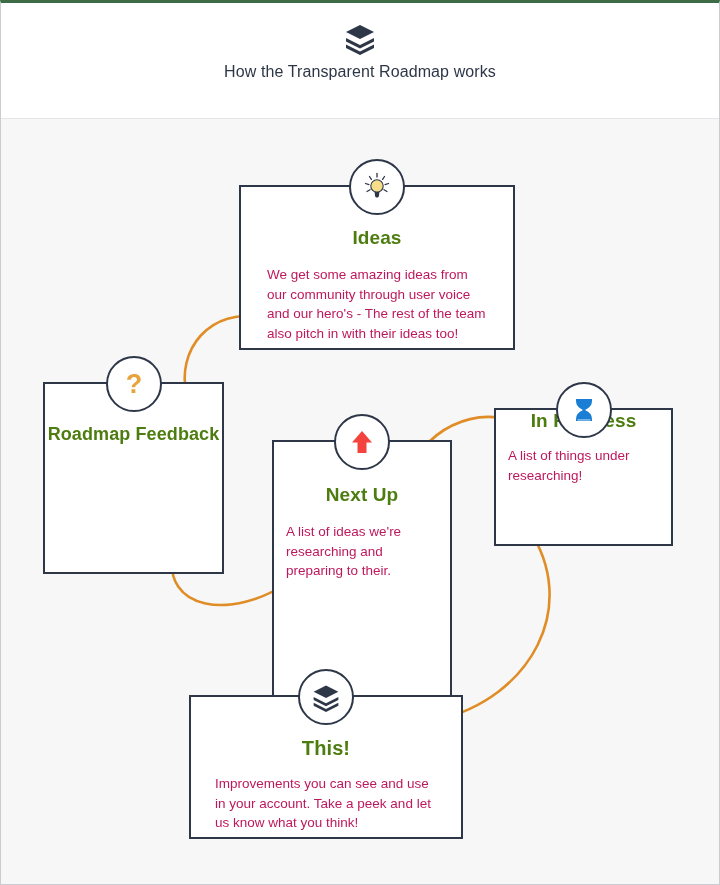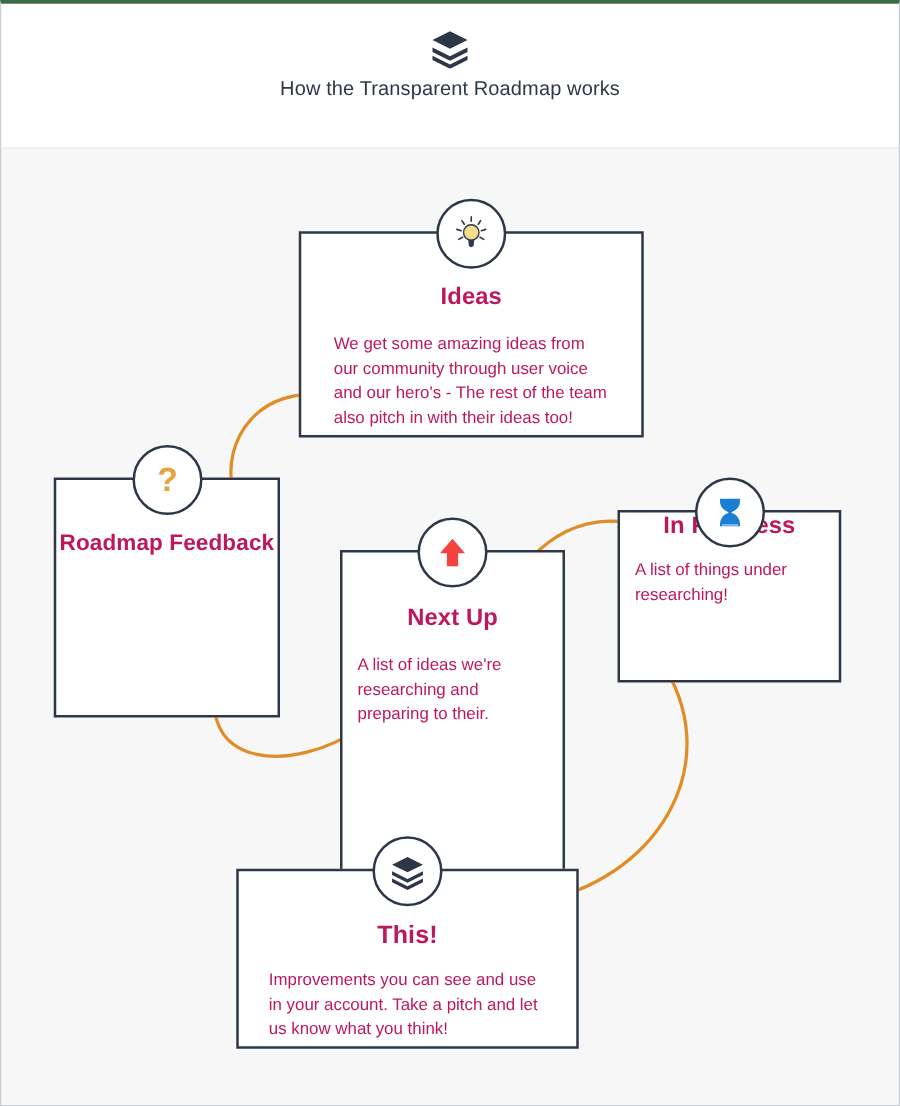--- a/index.html
+++ b/index.html
@@ -87,21 +87,21 @@
     border-radius: 50%;
     background: #ffffff;
     border: 2px solid #2e3748;
     box-sizing: border-box;
     display: flex;
     align-items: center;
     justify-content: center;
   }
   .card-title {
     text-align: center;
-    color: #be185d;
+    color: #4d7c0f;
     font-size: 19px;
     font-weight: 700;
     letter-spacing: 0.1px;
   }
   .card-body {
     text-align: left;
     color: #be185d;
     font-size: 13.5px;
     line-height: 1.45;
     padding: 0 12px;
@@ -213,17 +213,17 @@
 
     <div class="card" id="card-done">
       <div class="card-badge">
         <svg width="30" height="30" viewBox="0 0 34 34" aria-hidden="true">
           <polygon points="17,4 31,11 17,18 3,11" fill="#2e3748"></polygon>
           <path d="M3,17 L17,24 L31,17 L31,20.5 L17,27.5 L3,20.5 Z" fill="#2e3748"></path>
           <path d="M3,23.5 L17,30.5 L31,23.5 L31,27 L17,34 L3,27 Z" fill="#2e3748"></path>
         </svg>
       </div>
       <div class="card-title">This!</div>
-      <div class="card-body">Improvements you can see and use in your account. Take a pitch and let us know what you think!</div>
+      <div class="card-body">Improvements you can see and use in your account. Take a peek and let us know what you think!</div>
     </div>
 
   </div>
 </div>
 
 </body></html>

